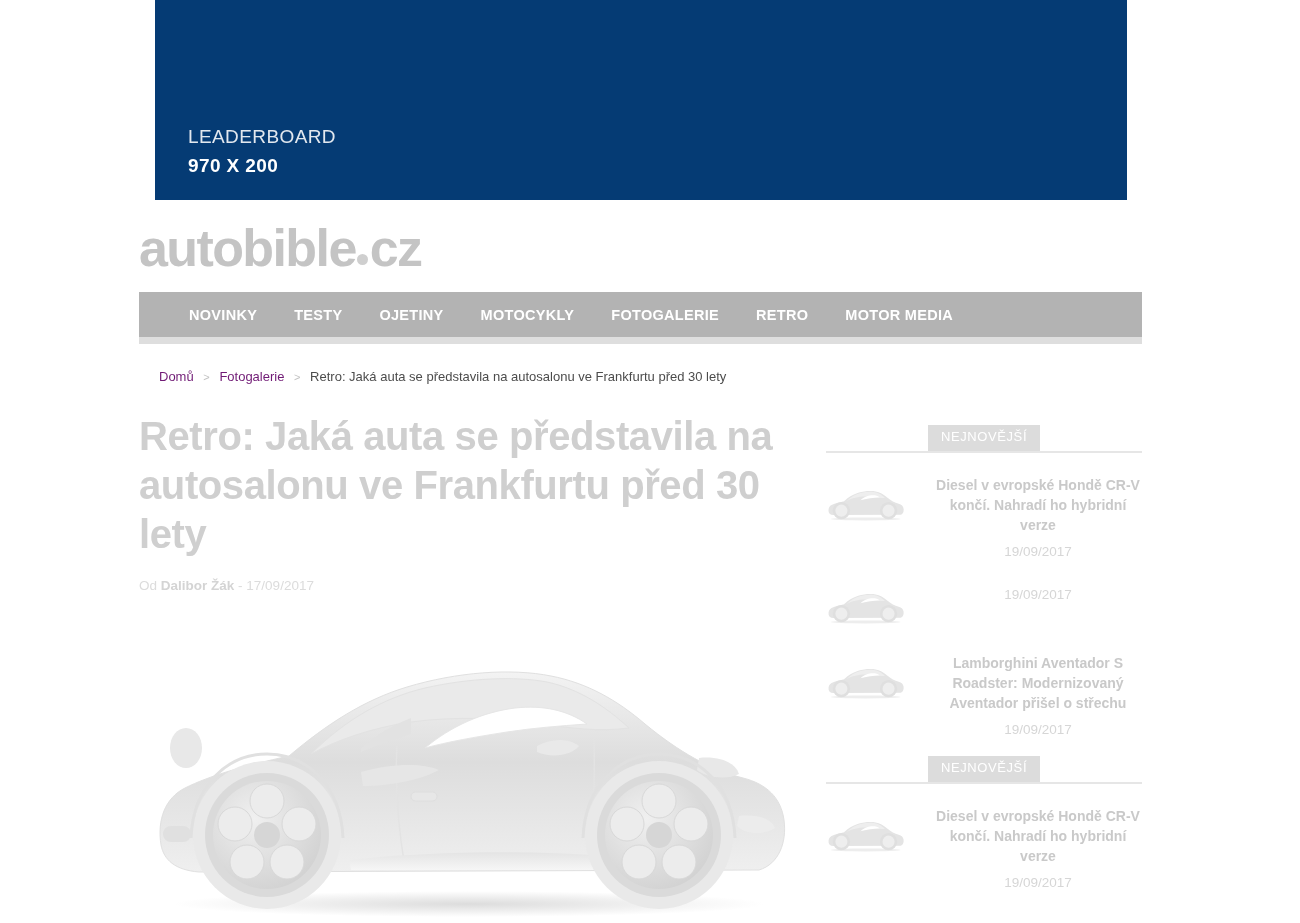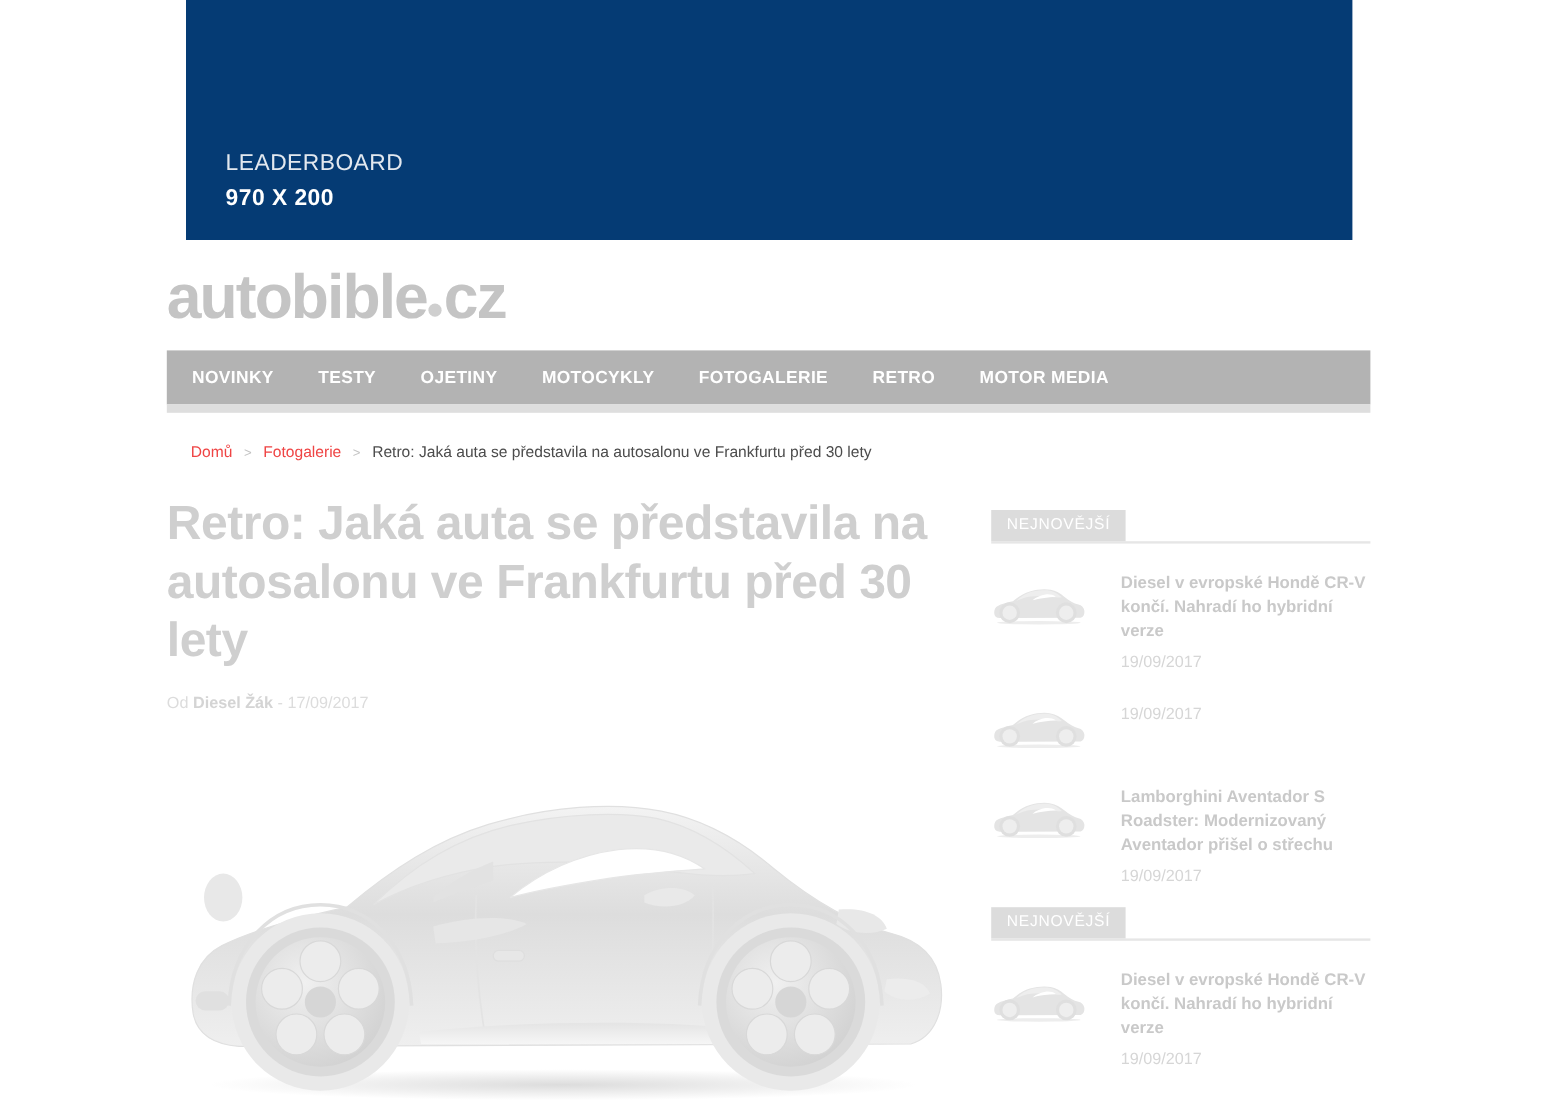--- a/index.html
+++ b/index.html
@@ -112,21 +112,21 @@
     left: 139px;
     top: 337px;
     width: 1003px;
     height: 7px;
     background: #dedede;
   }
   .nav-list {
     display: flex;
     align-items: center;
     height: 100%;
-    padding-left: 21px;
+    padding-left: 50px;
     box-sizing: border-box;
   }
   .nav-item {
     color: #ffffff;
     font-size: 14.5px;
     font-weight: bold;
     letter-spacing: 0.3px;
     margin-right: 37px;
     white-space: nowrap;
     cursor: pointer;
@@ -134,21 +134,21 @@
 
   
   .breadcrumb {
     position: absolute;
     left: 159px;
     top: 369px;
     font-size: 13px;
     color: #555555;
     white-space: nowrap;
   }
-  .breadcrumb .crumb-link { color: #ef4444; }
+  .breadcrumb .crumb-link { color: #701a75; }
   .breadcrumb .sep { color: #c2c2c2; margin: 0 6px; font-size: 11px; }
   .breadcrumb .crumb-current { color: #4c4c4c; }
 
   
   .article {
     position: absolute;
     left: 139px;
     top: 412px;
     width: 665px;
   }
@@ -179,21 +179,21 @@
   }
   .hero-image svg { display: block; }
 
   
   .sidebar {
     position: absolute;
     left: 826px;
     top: 425px;
     width: 316px;
   }
-  .widget { margin-bottom: 8px; }
+  .widget { margin-bottom: 8px; text-align: center; }
   .widget-head {
     position: relative;
     height: 26px;
     border-bottom: 2px solid #e6e6e6;
     margin-bottom: 22px;
   }
   .widget-title {
     display: inline-block;
     background: #dcdcdc;
     color: #ffffff;
@@ -258,21 +258,21 @@
   <span class="sep">&gt;</span>
   <span class="crumb-link">Fotogalerie</span>
   <span class="sep">&gt;</span>
   <span class="crumb-current">Retro: Jaká auta se představila na autosalonu ve Frankfurtu před 30 lety</span>
 </div>
 
 <div class="article">
   <h1 class="headline">Retro: Jaká auta se představila na autosalonu ve Frankfurtu před 30 lety</h1>
   <div class="byline">
     <span>Od</span>
-    <span class="author">Diesel Žák</span>
+    <span class="author">Dalibor Žák</span>
     <span class="sep">-</span>
     <span class="date">17/09/2017</span>
   </div>
 </div>
 
 <div class="hero-image">
   <svg width="665" height="303" viewBox="0 0 665 303" xmlns="http://www.w3.org/2000/svg">
     <defs>
       <linearGradient id="bodyGrad" x1="0" y1="0" x2="0" y2="1">
         <stop offset="0%" stop-color="#f3f3f3"></stop>

